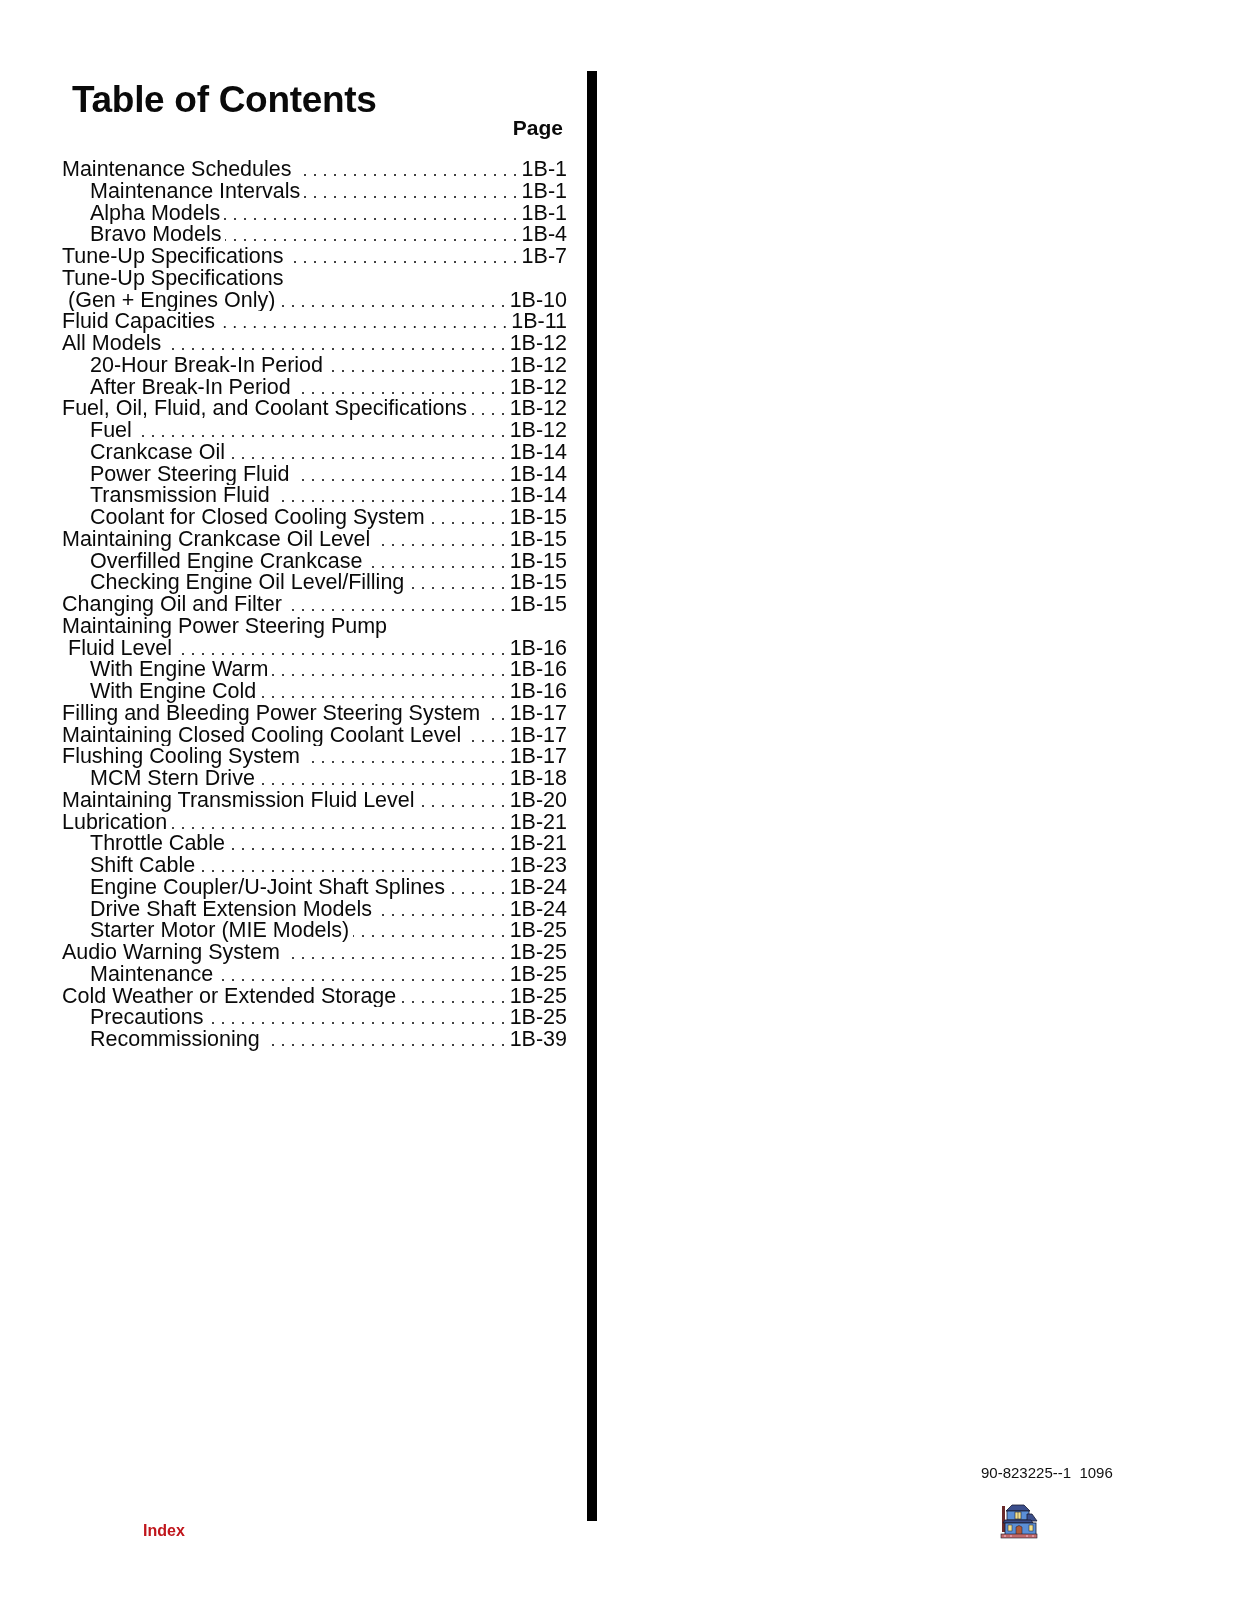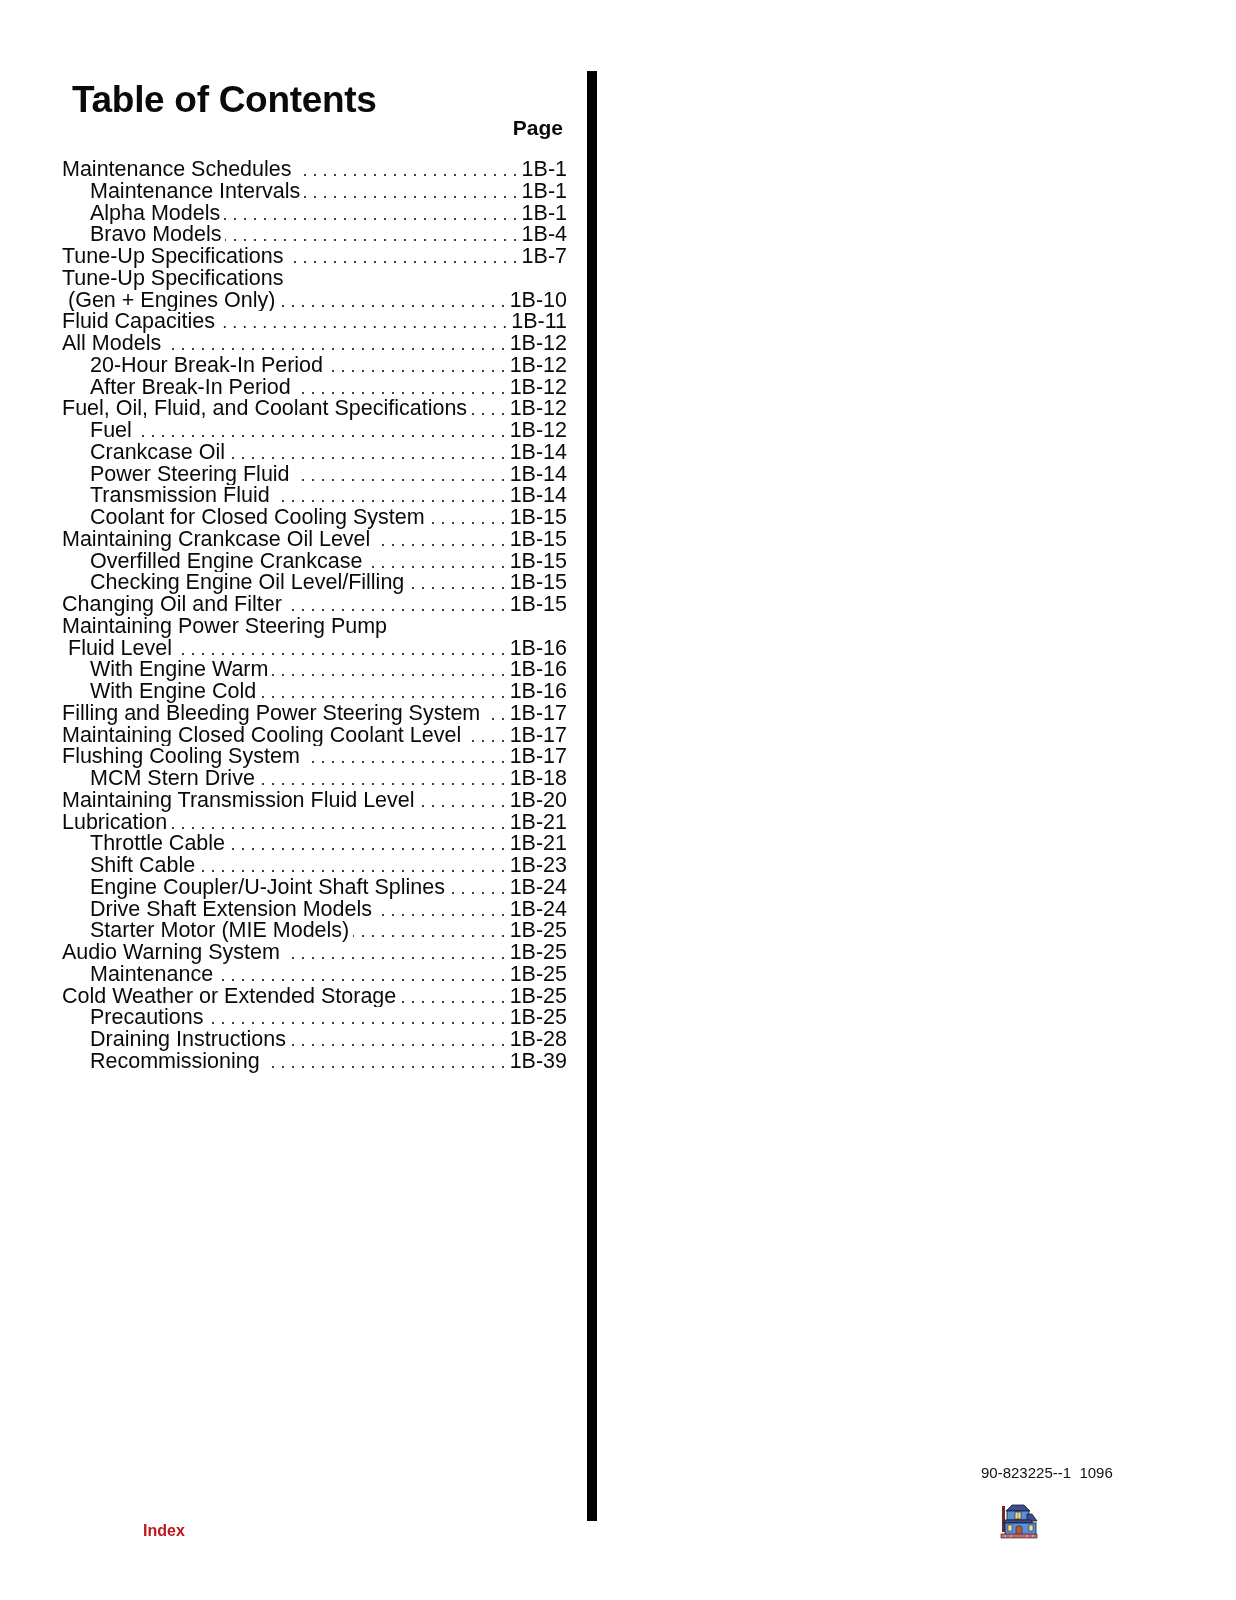--- a/index.html
+++ b/index.html
@@ -321,25 +321,20 @@
       <span class="label">Cold Weather or Extended Storage</span>
       <span class="leader"></span>
       <span class="pg">1B-25</span>
     </li>
     <li class="toc-row level-2">
       <span class="label">Precautions</span>
       <span class="leader"></span>
       <span class="pg">1B-25</span>
     </li>
     <li class="toc-row level-2">
-      <span class="label">Draining Instructions</span>
-      <span class="leader"></span>
-      <span class="pg">1B-28</span>
-    </li>
-    <li class="toc-row level-2">
       <span class="label">Recommissioning</span>
       <span class="leader"></span>
       <span class="pg">1B-39</span>
     </li>
   </ul>
 
 <div class="divider"></div>
 
 <a class="index-link">Index</a>
 

